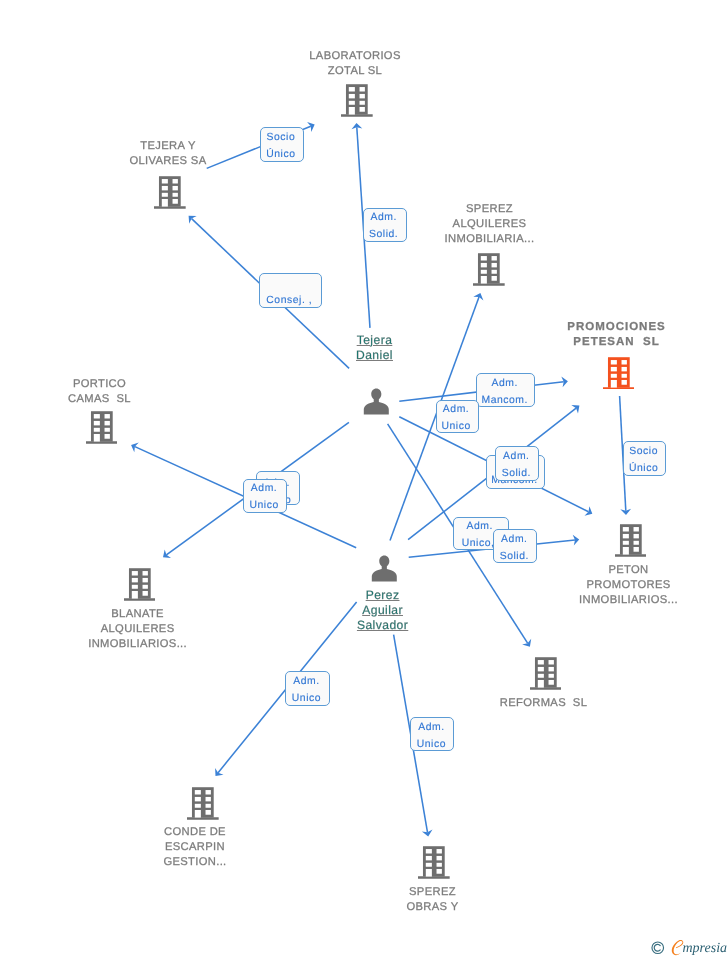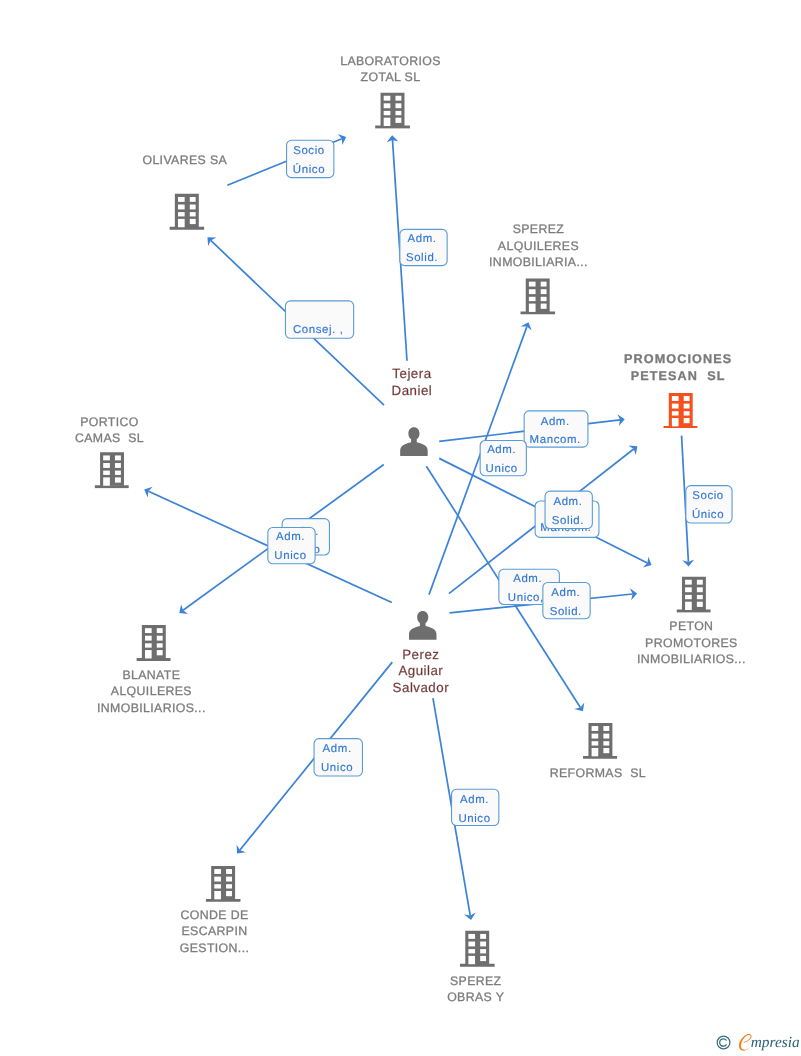--- a/index.html
+++ b/index.html
@@ -5,21 +5,21 @@
 <style>
   html,body{margin:0;padding:0;background:#ffffff;}
   body{width:728px;height:960px;font-family:"Liberation Sans",sans-serif;
        overflow:hidden;position:relative;-webkit-font-smoothing:antialiased;text-rendering:geometricPrecision;}
   #stage{position:absolute;left:0;top:0;width:728px;height:960px;}
   svg#edge-layer{position:absolute;left:0;top:0;width:728px;height:960px;}
   .node-icon{position:absolute;}
   .node-icon svg{display:block;}
   .node-label{position:absolute;text-align:center;color:#7c7c7c;-webkit-text-stroke:0.28px #7c7c7c;
               font-size:11.2px;line-height:15px;letter-spacing:.35px;white-space:pre;}
-  .node-label.person{font-size:12.1px;letter-spacing:.45px;color:#7f1d1d;}
+  .node-label.person{font-size:12.1px;letter-spacing:.45px;color:#0f766e;text-decoration:underline;}
   .node-label.main{font-size:11.5px;font-weight:bold;letter-spacing:1px;color:#7a7a7a;}
   .ln{display:block;}
   .rel-box{position:absolute;border:1.5px solid #5b9bd5;border-radius:5px;
            background:#fafafa;box-sizing:border-box;overflow:hidden;margin-left:21px;}
   .rel-text{position:absolute;left:-1px;right:1px;text-align:center;color:#3277d4;-webkit-text-stroke:0.13px #3277d4;
             font-size:10.4px;line-height:17px;white-space:pre;letter-spacing:.55px;}
   #watermark{position:absolute;left:650px;top:938px;width:78px;height:20px;}
   #wm-c{position:absolute;left:1px;top:3px;width:13.5px;height:13.5px;}
   #wm-brand{position:absolute;left:32.5px;top:1px;font-family:"Liberation Serif",serif;
             font-style:italic;font-size:14px;line-height:20px;color:#2d6173;white-space:nowrap;}
@@ -109,21 +109,21 @@
         <rect x="77" y="40" width="60" height="44" fill="#fff"></rect>
         <rect x="183" y="40" width="53" height="44" fill="#fff"></rect>
         <rect x="77" y="108" width="60" height="44" fill="#fff"></rect>
         <rect x="183" y="108" width="53" height="44" fill="#fff"></rect>
         <rect x="77" y="176" width="60" height="39" fill="#fff"></rect>
         <rect x="183" y="176" width="53" height="39" fill="#fff"></rect>
         <rect x="77" y="237" width="60" height="75" fill="#fff"></rect>
         <rect x="183" y="237" width="53" height="47" fill="#fff"></rect>
       </svg>
     </div>
-<div class="node-label" style="left:8.0px;top:139.0px;width:320px;"><span class="ln">OLIVARES SA</span></div>
+<div class="node-label" style="left:8.0px;top:139.0px;width:320px;"><span class="ln">TEJERA Y</span><span class="ln">OLIVARES SA</span></div>
 <div class="node-icon" style="left:473.1px;top:251.9px;width:31.7px;height:33.8px;">
       <svg width="31.7" height="33.8" viewBox="0 0 313 334">
         <path fill="#6e6e6e" d="M49 12h215v300H49z"></path>
         <rect x="0" y="308" width="313" height="26" rx="2" fill="#6e6e6e"></rect>
         <rect x="77" y="40" width="60" height="44" fill="#fff"></rect>
         <rect x="183" y="40" width="53" height="44" fill="#fff"></rect>
         <rect x="77" y="108" width="60" height="44" fill="#fff"></rect>
         <rect x="183" y="108" width="53" height="44" fill="#fff"></rect>
         <rect x="77" y="176" width="60" height="39" fill="#fff"></rect>
         <rect x="183" y="176" width="53" height="39" fill="#fff"></rect>

